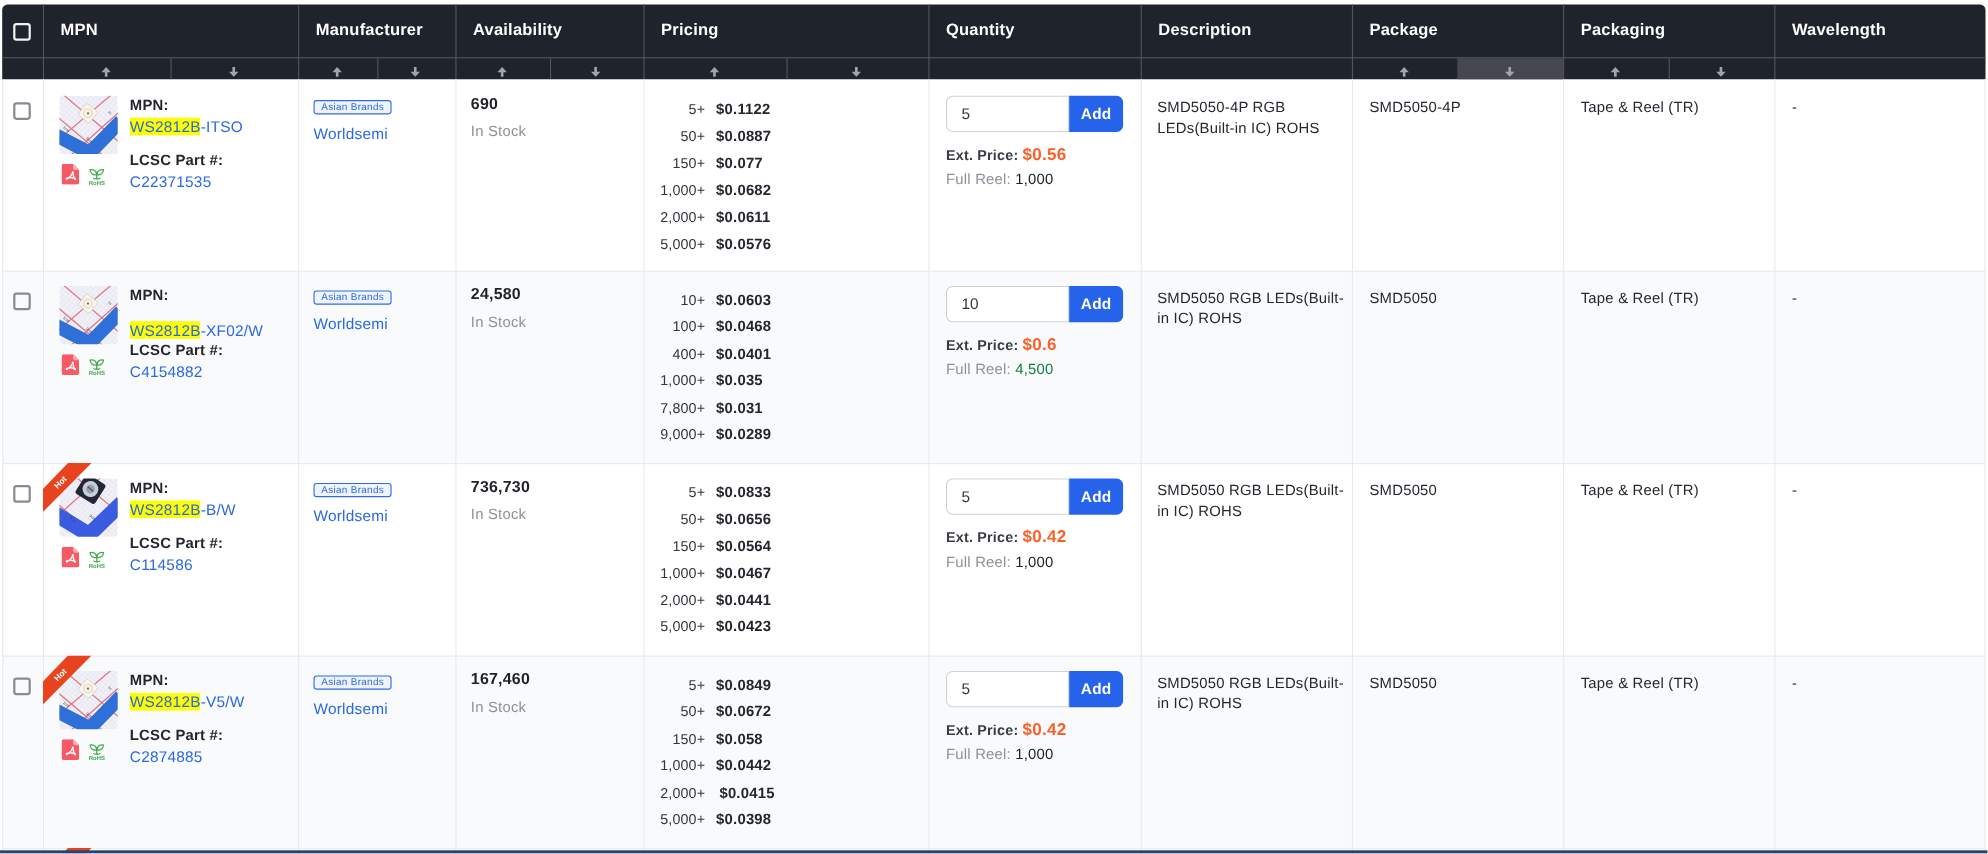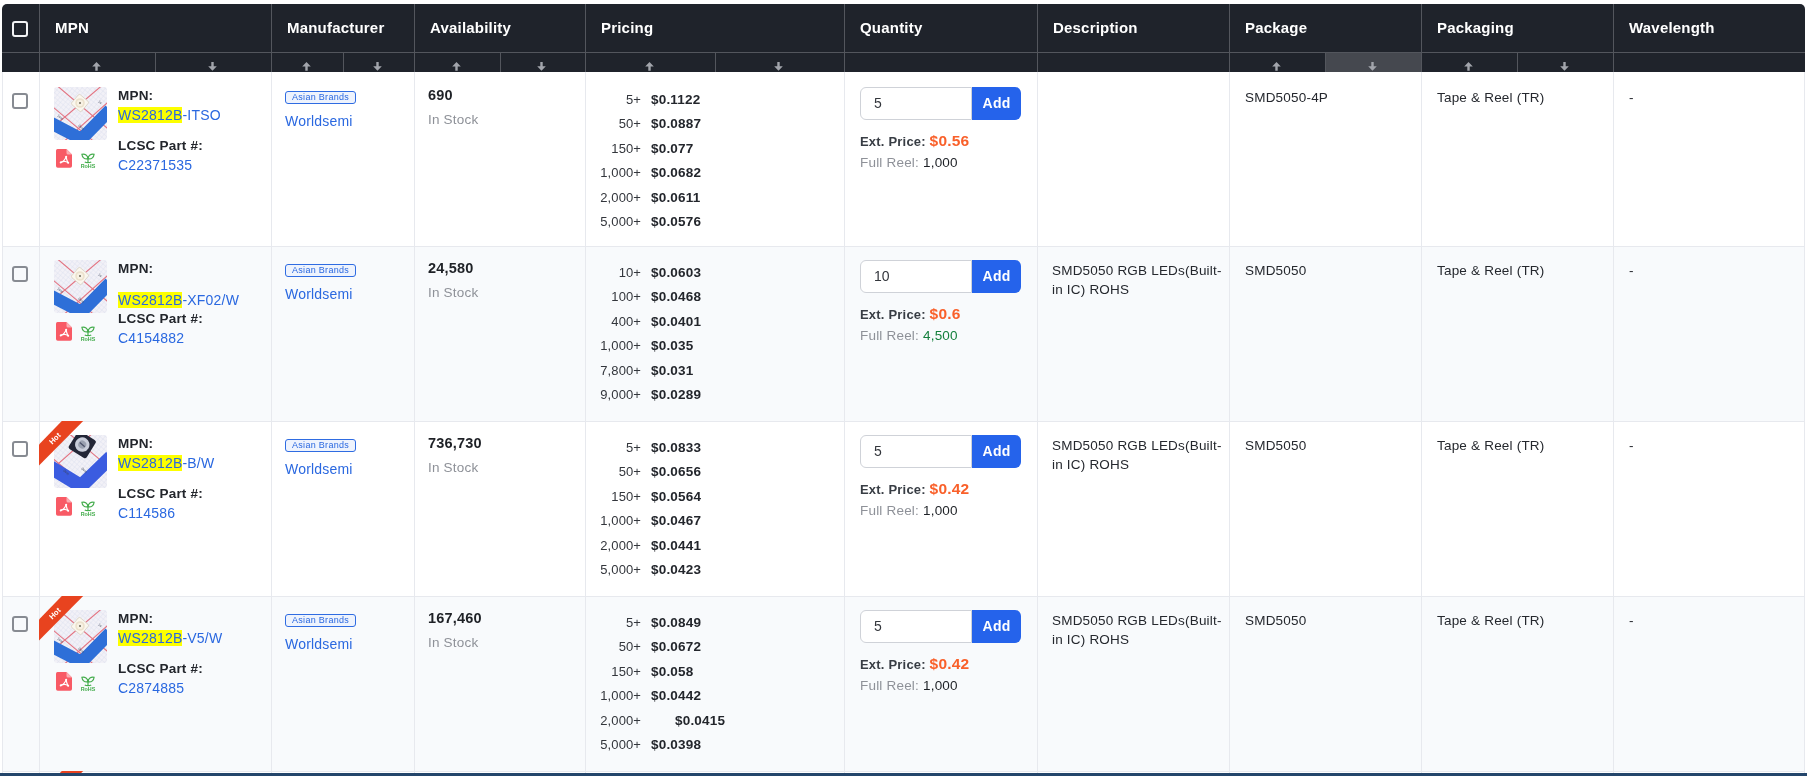--- a/index.html
+++ b/index.html
@@ -171,20 +171,21 @@
 <div class="prc" style="left:651px;top:189.6px">$0.0611</div>
 <div class="qtyp" style="left:581px;top:214.0px">5,000+</div>
 <div class="prc" style="left:651px;top:214.0px">$0.0576</div>
 <div class="abs" style="left:860px;top:87.0px;width:161px;height:33px">
 <div class="abs" style="left:0;top:0;width:112px;height:33px;border:1px solid #cfd2d8;border-radius:6px 0 0 6px;background:#fff"></div>
 <div class="abs" style="left:14px;top:8px;font-size:14px;color:#33363c">5</div>
 <div class="abs" style="left:112px;top:0;width:49px;height:33px;background:#2563eb;border-radius:0 6px 6px 0;color:#fff;font-weight:bold;font-size:14px;text-align:center;line-height:33px;letter-spacing:0.2px">Add</div>
 </div>
 <div class="abs" style="left:860px;top:131.5px;font-size:13px;font-weight:bold;color:#383d44;letter-spacing:0.2px">Ext. Price: <span style="color:#f9602a;font-size:15.5px">$0.56</span></div>
 <div class="abs" style="left:860px;top:155.0px;font-size:13.5px;color:#8e9198;letter-spacing:0.2px">Full Reel: <span style="color:#1e2126">1,000</span></div>
+<div class="cell13" style="left:1052px;top:87.5px">SMD5050-4P RGB<br>LEDs(Built-in IC) ROHS</div>
 <div class="cell13" style="left:1245px;top:87.5px">SMD5050-4P</div>
 <div class="cell13" style="left:1437px;top:87.5px">Tape &amp; Reel (TR)</div>
 <div class="cell13" style="left:1629px;top:87.5px">-</div>
 <div class="cbx" style="left:12px;top:265.5px"></div>
 <div class="abs" style="left:54px;top:259.5px"><svg width="53" height="53" viewBox="0 0 53 53">
         <defs>
   <pattern id="gridA" width="3.6" height="3.6" patternUnits="userSpaceOnUse" patternTransform="rotate(40 0 0)">
     <rect width="3.6" height="3.6" fill="#f2f1f7"></rect>
     <path d="M0 0 H3.6 M0 0 V3.6" stroke="#d9dcec" stroke-width="0.7" fill="none"></path>
   </pattern>
@@ -421,21 +422,21 @@
 <div class="abs" style="left:428px;top:635.0px;font-size:13.5px;color:#8e9198;letter-spacing:0.2px">In Stock</div>
 <div class="qtyp" style="left:581px;top:615.0px">5+</div>
 <div class="prc" style="left:651px;top:615.0px">$0.0849</div>
 <div class="qtyp" style="left:581px;top:639.4px">50+</div>
 <div class="prc" style="left:651px;top:639.4px">$0.0672</div>
 <div class="qtyp" style="left:581px;top:663.8px">150+</div>
 <div class="prc" style="left:651px;top:663.8px">$0.058</div>
 <div class="qtyp" style="left:581px;top:688.2px">1,000+</div>
 <div class="prc" style="left:651px;top:688.2px">$0.0442</div>
 <div class="qtyp" style="left:581px;top:712.6px">2,000+</div>
-<div class="prc" style="left:675px;top:712.6px">$0.0415</div>
+<div class="prc" style="left:654px;top:712.6px">$0.0415</div>
 <div class="qtyp" style="left:581px;top:737.0px">5,000+</div>
 <div class="prc" style="left:651px;top:737.0px">$0.0398</div>
 <div class="abs" style="left:860px;top:610.0px;width:161px;height:33px">
 <div class="abs" style="left:0;top:0;width:112px;height:33px;border:1px solid #cfd2d8;border-radius:6px 0 0 6px;background:#fff"></div>
 <div class="abs" style="left:14px;top:8px;font-size:14px;color:#33363c">5</div>
 <div class="abs" style="left:112px;top:0;width:49px;height:33px;background:#2563eb;border-radius:0 6px 6px 0;color:#fff;font-weight:bold;font-size:14px;text-align:center;line-height:33px;letter-spacing:0.2px">Add</div>
 </div>
 <div class="abs" style="left:860px;top:654.5px;font-size:13px;font-weight:bold;color:#383d44;letter-spacing:0.2px">Ext. Price: <span style="color:#f9602a;font-size:15.5px">$0.42</span></div>
 <div class="abs" style="left:860px;top:678.0px;font-size:13.5px;color:#8e9198;letter-spacing:0.2px">Full Reel: <span style="color:#1e2126">1,000</span></div>
 <div class="cell13" style="left:1052px;top:610.5px">SMD5050 RGB LEDs(Built-<br>in IC) ROHS</div>

